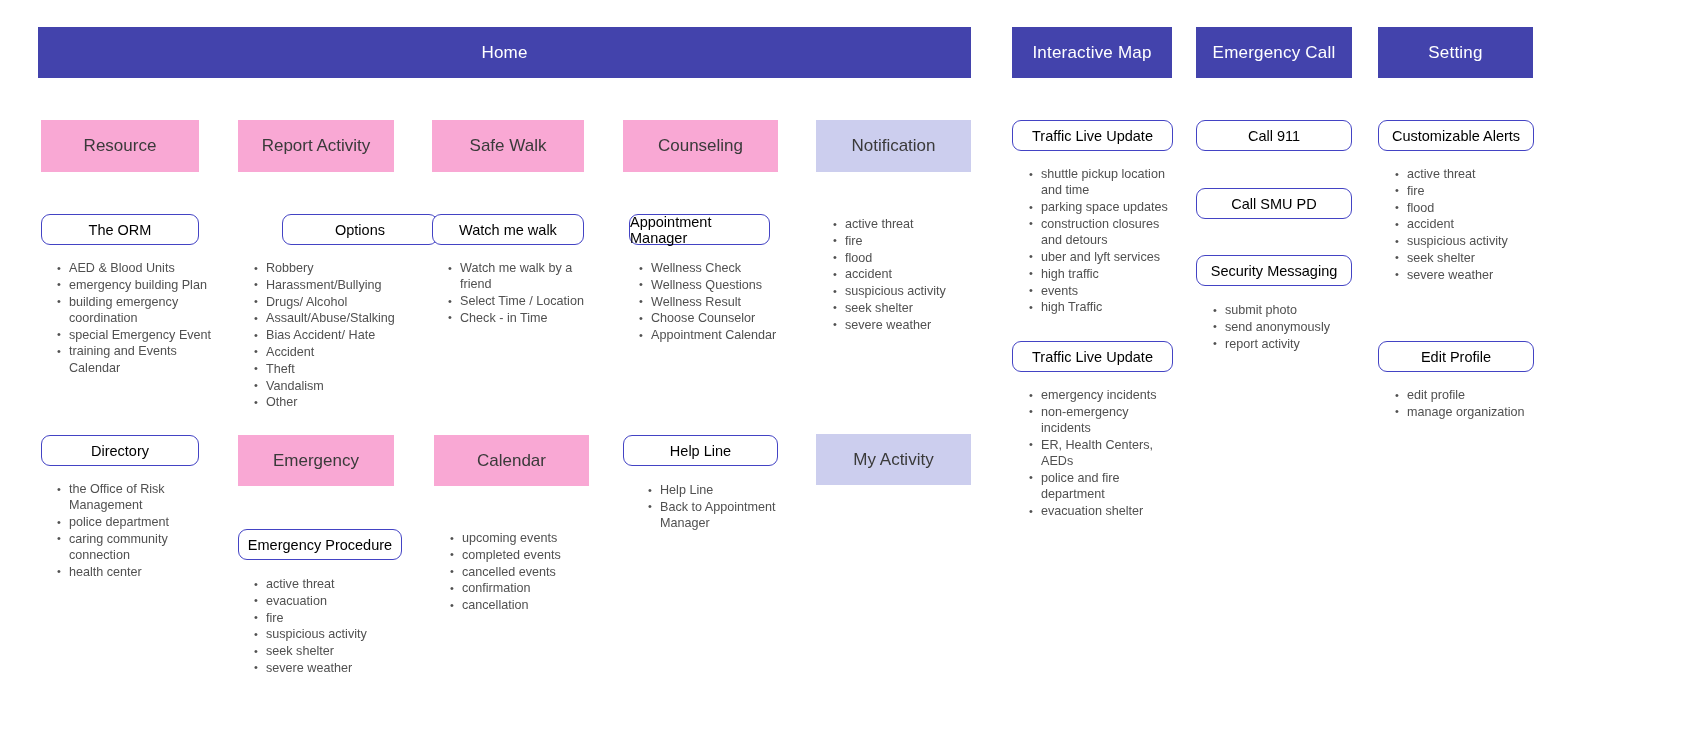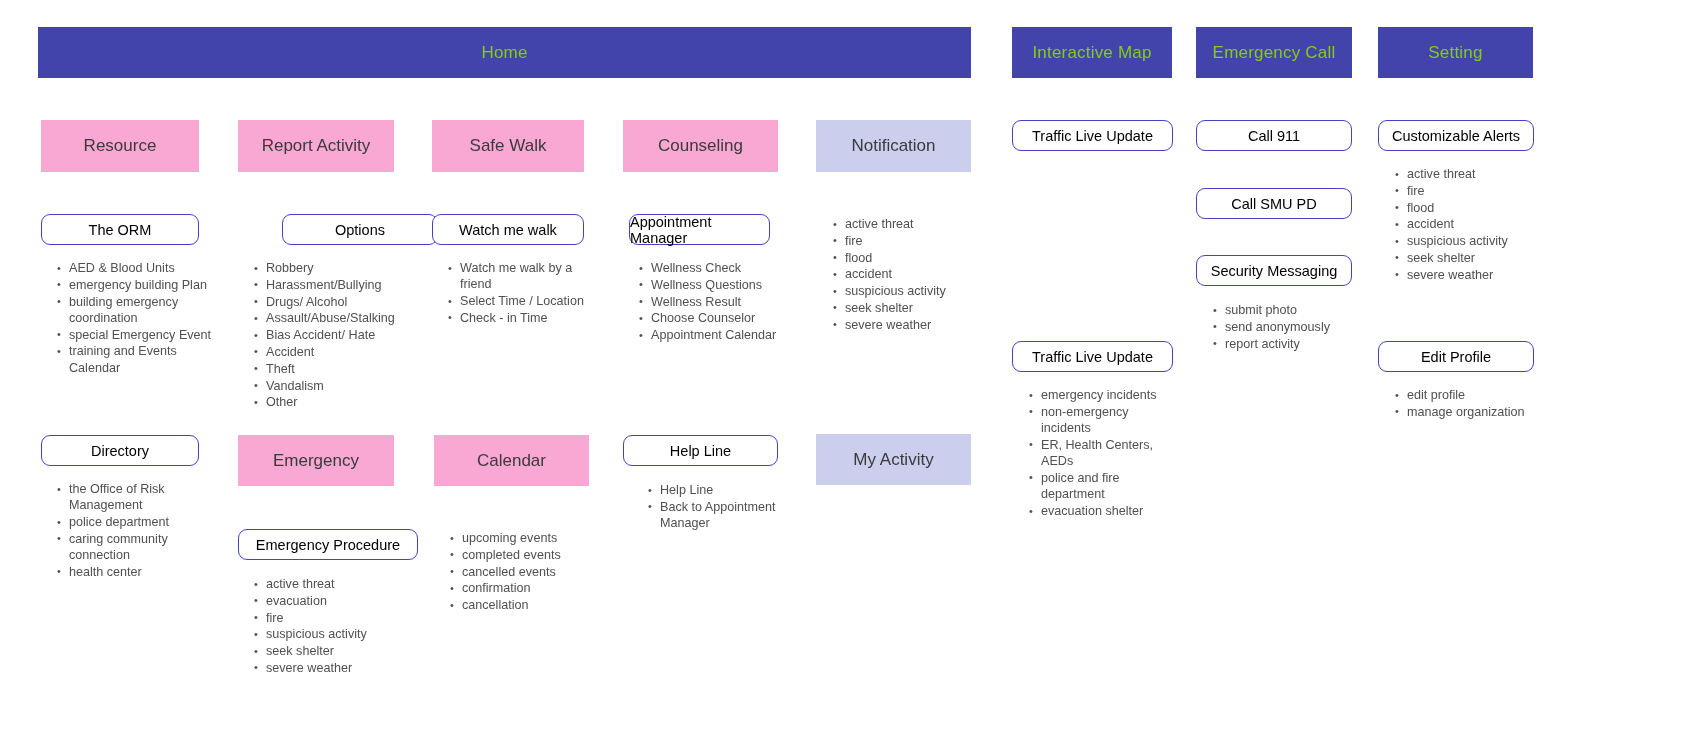--- a/index.html
+++ b/index.html
@@ -17,21 +17,21 @@
   }
   #canvas {
     position: absolute;
     inset: 0;
   }
 
   
   .navbar {
     position: absolute;
     background: #4343ac;
-    color: #84cc16;
+    color: #ffffff;
     display: flex;
     align-items: center;
     justify-content: center;
     font-size: 17px;
     letter-spacing: .2px;
     box-sizing: border-box;
   }
 
   
   .chip {
@@ -149,21 +149,21 @@
       <li>Bias Accident/ Hate</li>
       <li>Accident</li>
       <li>Theft</li>
       <li>Vandalism</li>
       <li>Other</li>
     </ul>
   </div>
   <div class="chip" style="left:238px; top:435px; width:156px; height:51px;">
     <span>Emergency</span>
   </div>
-  <div class="pill" style="left:238px; top:529px; width:180px; height:31px;">
+  <div class="pill" style="left:238px; top:529px; width:164px; height:31px;">
     <span>Emergency Procedure</span>
   </div>
   <div class="bullets" style="left:251px; top:576px; width:165px;">
     <ul>
       <li>active threat</li>
       <li>evacuation</li>
       <li>fire</li>
       <li>suspicious activity</li>
       <li>seek shelter</li>
       <li>severe weather</li>
@@ -235,20 +235,31 @@
       <li>severe weather</li>
     </ul>
   </div>
   <div class="chip pale" style="left:816px; top:434px; width:155px; height:51px;">
     <span>My Activity</span>
   </div>
 
   <div class="pill" style="left:1012px; top:120px; width:161px; height:31px;">
     <span>Traffic Live Update</span>
   </div>
+  <div class="bullets" style="left:1026px; top:166px; width:152px;">
+    <ul>
+      <li>shuttle pickup location and time</li>
+      <li>parking space updates</li>
+      <li>construction closures and detours</li>
+      <li>uber and lyft services</li>
+      <li>high traffic</li>
+      <li>events</li>
+      <li>high Traffic</li>
+    </ul>
+  </div>
   <div class="pill" style="left:1012px; top:341px; width:161px; height:31px;">
     <span>Traffic Live Update</span>
   </div>
   <div class="bullets" style="left:1026px; top:387px; width:152px;">
     <ul>
       <li>emergency incidents</li>
       <li>non-emergency incidents</li>
       <li>ER, Health Centers, AEDs</li>
       <li>police and fire department</li>
       <li>evacuation shelter</li>

